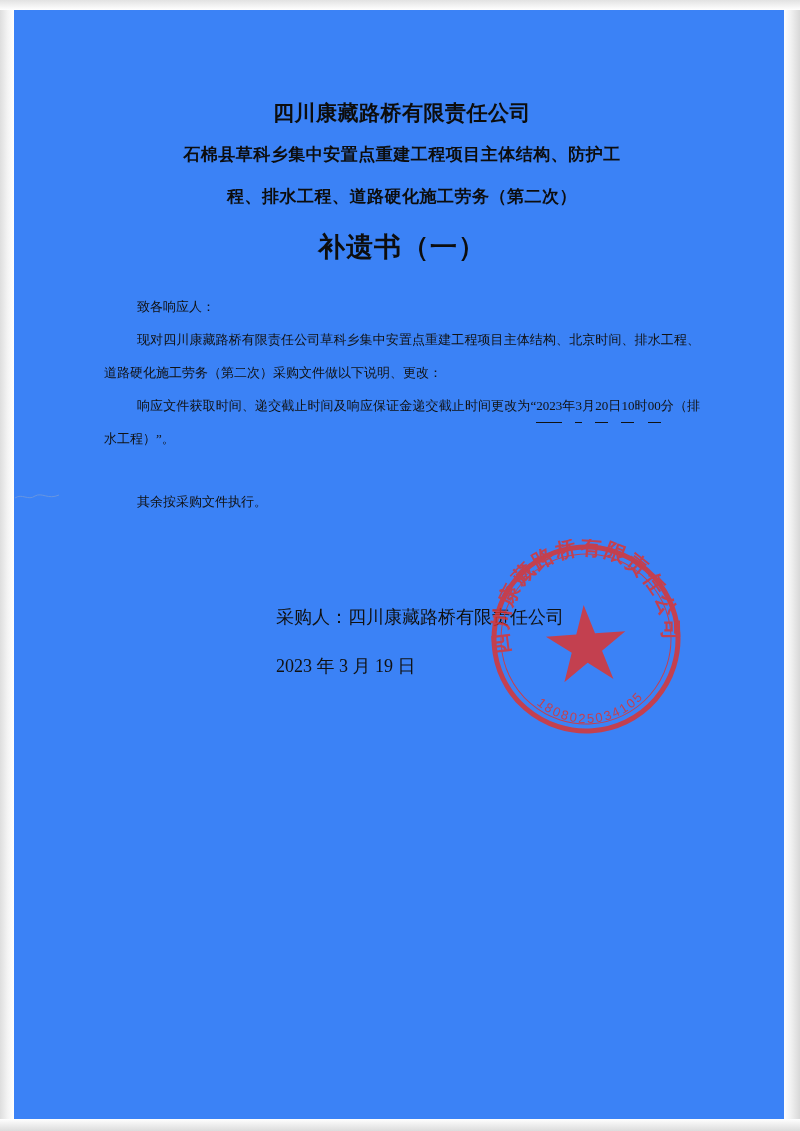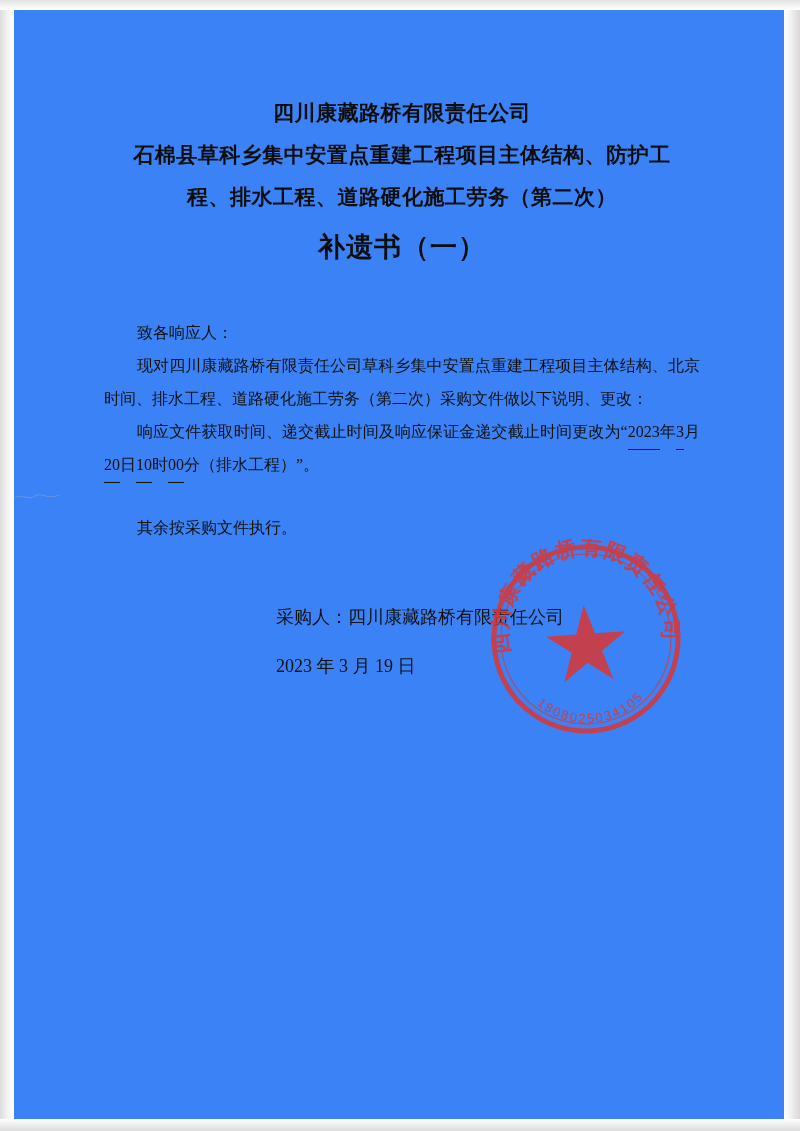--- a/index.html
+++ b/index.html
@@ -54,33 +54,33 @@
     text-align: center;
     color: #0d0d0d;
   }
   .title-line {
     font-weight: bold;
     font-size: 21px;
     line-height: 42px;
     letter-spacing: 0.5px;
   }
   .title-line.main {
-    font-size: 21px;
+    font-size: 17px;
   }
   .title-sub {
     font-weight: bold;
     font-size: 27px;
     line-height: 46px;
     margin-top: 6px;
     letter-spacing: 1px;
   }
 
   .body-block {
-    margin-top: 46px;
-    font-size: 16px;
+    margin-top: 20px;
+    font-size: 13px;
     line-height: 33px;
     color: #111;
     text-align: justify;
   }
   .para {
     margin: 0;
     text-indent: 0;
   }
   .para.indent {
     text-indent: 33px;

